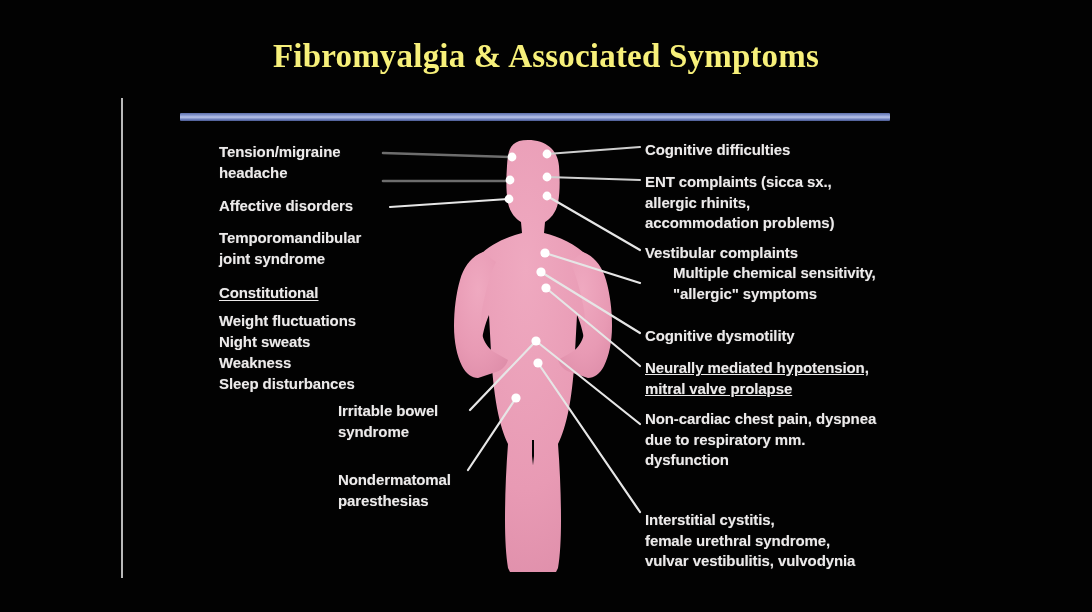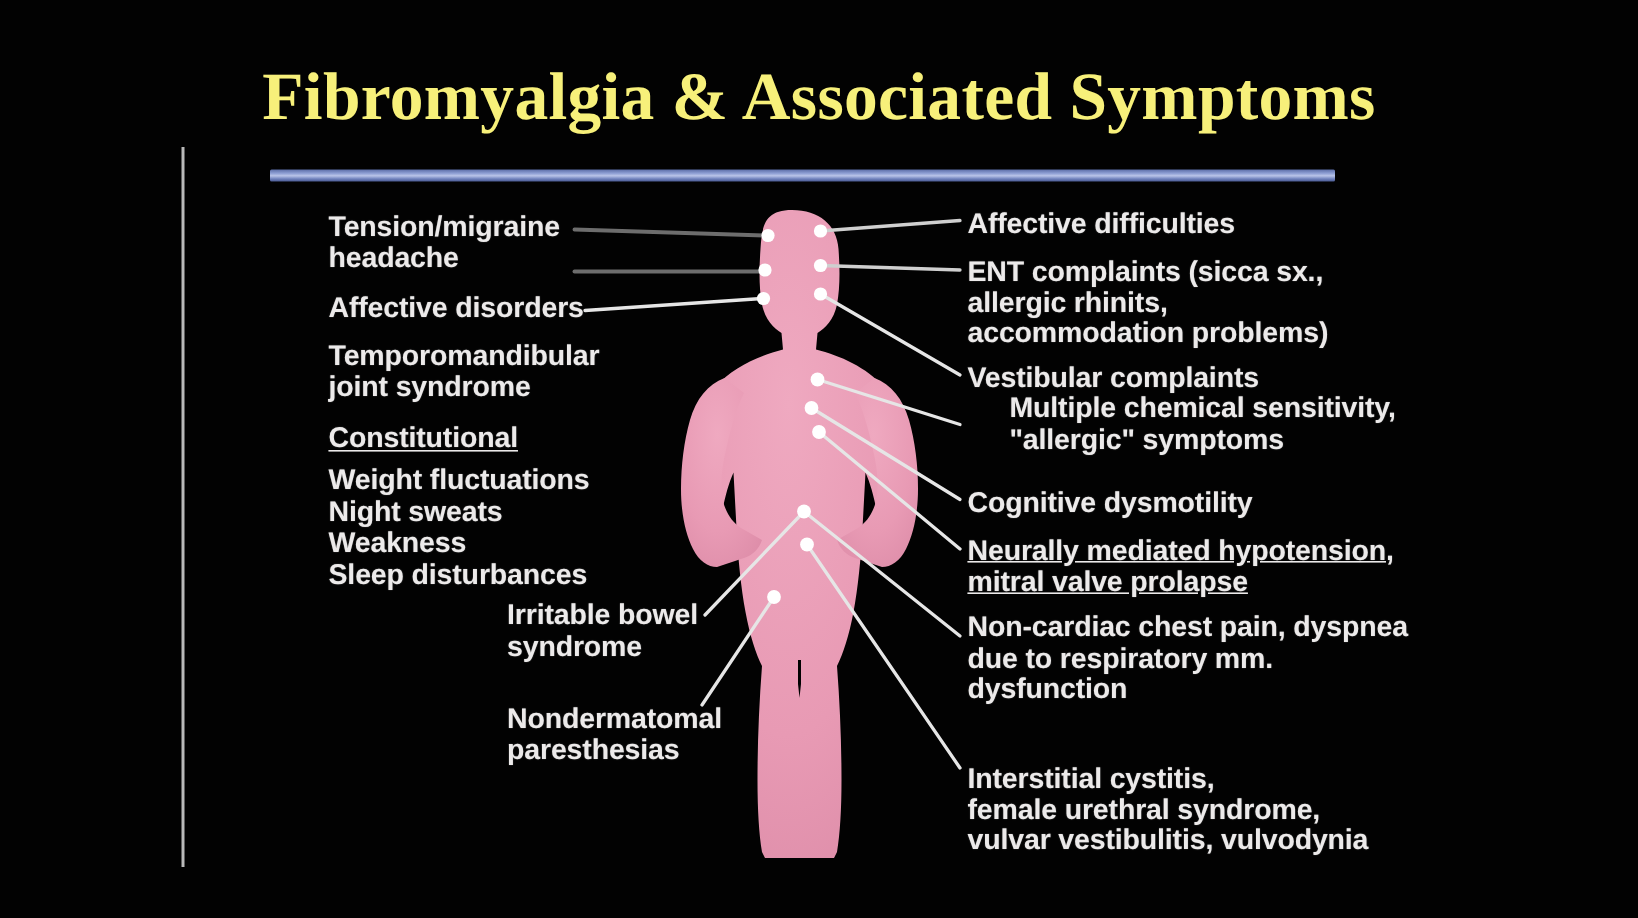--- a/index.html
+++ b/index.html
@@ -19,21 +19,21 @@
 
   
   #title {
     position: absolute;
     left: 0;
     top: 38px;
     width: 1092px;
     text-align: center;
     font-family: "Liberation Serif", serif;
     font-weight: bold;
-    font-size: 45px;
+    font-size: 33px;
     letter-spacing: 0.2px;
     color: #f7f07a;
     white-space: nowrap;
   }
 
   
   #blue-rule {
     position: absolute;
     left: 180px;
     top: 113px;
@@ -49,21 +49,21 @@
     top: 98px;
     width: 2px;
     height: 480px;
     background: #b9b9b9;
   }
 
   
   .lbl {
     position: absolute;
     color: #eceaea;
-    font-size: 19px;
+    font-size: 15px;
     font-weight: bold;
     line-height: 20.5px;
     letter-spacing: -0.1px;
     white-space: pre-line;
     text-shadow: 0 0 1px rgba(255,255,255,0.35);
   }
   .lbl.under {
     text-decoration: underline;
     text-underline-offset: 2px;
   }
@@ -240,21 +240,21 @@
   <div class="lbl under" id="l-constitutional">Constitutional</div>
   <div class="lbl" id="l-weight">Weight fluctuations</div>
   <div class="lbl" id="l-night">Night sweats</div>
   <div class="lbl" id="l-weakness">Weakness</div>
   <div class="lbl" id="l-sleep">Sleep disturbances</div>
   <div class="lbl" id="l-ibs">Irritable bowel
 syndrome</div>
   <div class="lbl" id="l-ndp">Nondermatomal
 paresthesias</div>
 
-  <div class="lbl" id="r-cognitive">Affective difficulties</div>
+  <div class="lbl" id="r-cognitive">Cognitive difficulties</div>
   <div class="lbl" id="r-ent">ENT complaints (sicca sx.,
 allergic rhinits,
 accommodation problems)</div>
   <div class="lbl" id="r-vestibular">Vestibular complaints</div>
   <div class="lbl" id="r-mcs">Multiple chemical sensitivity,
 "allergic" symptoms</div>
   <div class="lbl" id="r-esoph">Cognitive dysmotility</div>
   <div class="lbl" id="r-nmh">Neurally mediated hypotension,
 mitral valve prolapse</div>
   <div class="lbl" id="r-noncardiac">Non-cardiac chest pain, dyspnea

